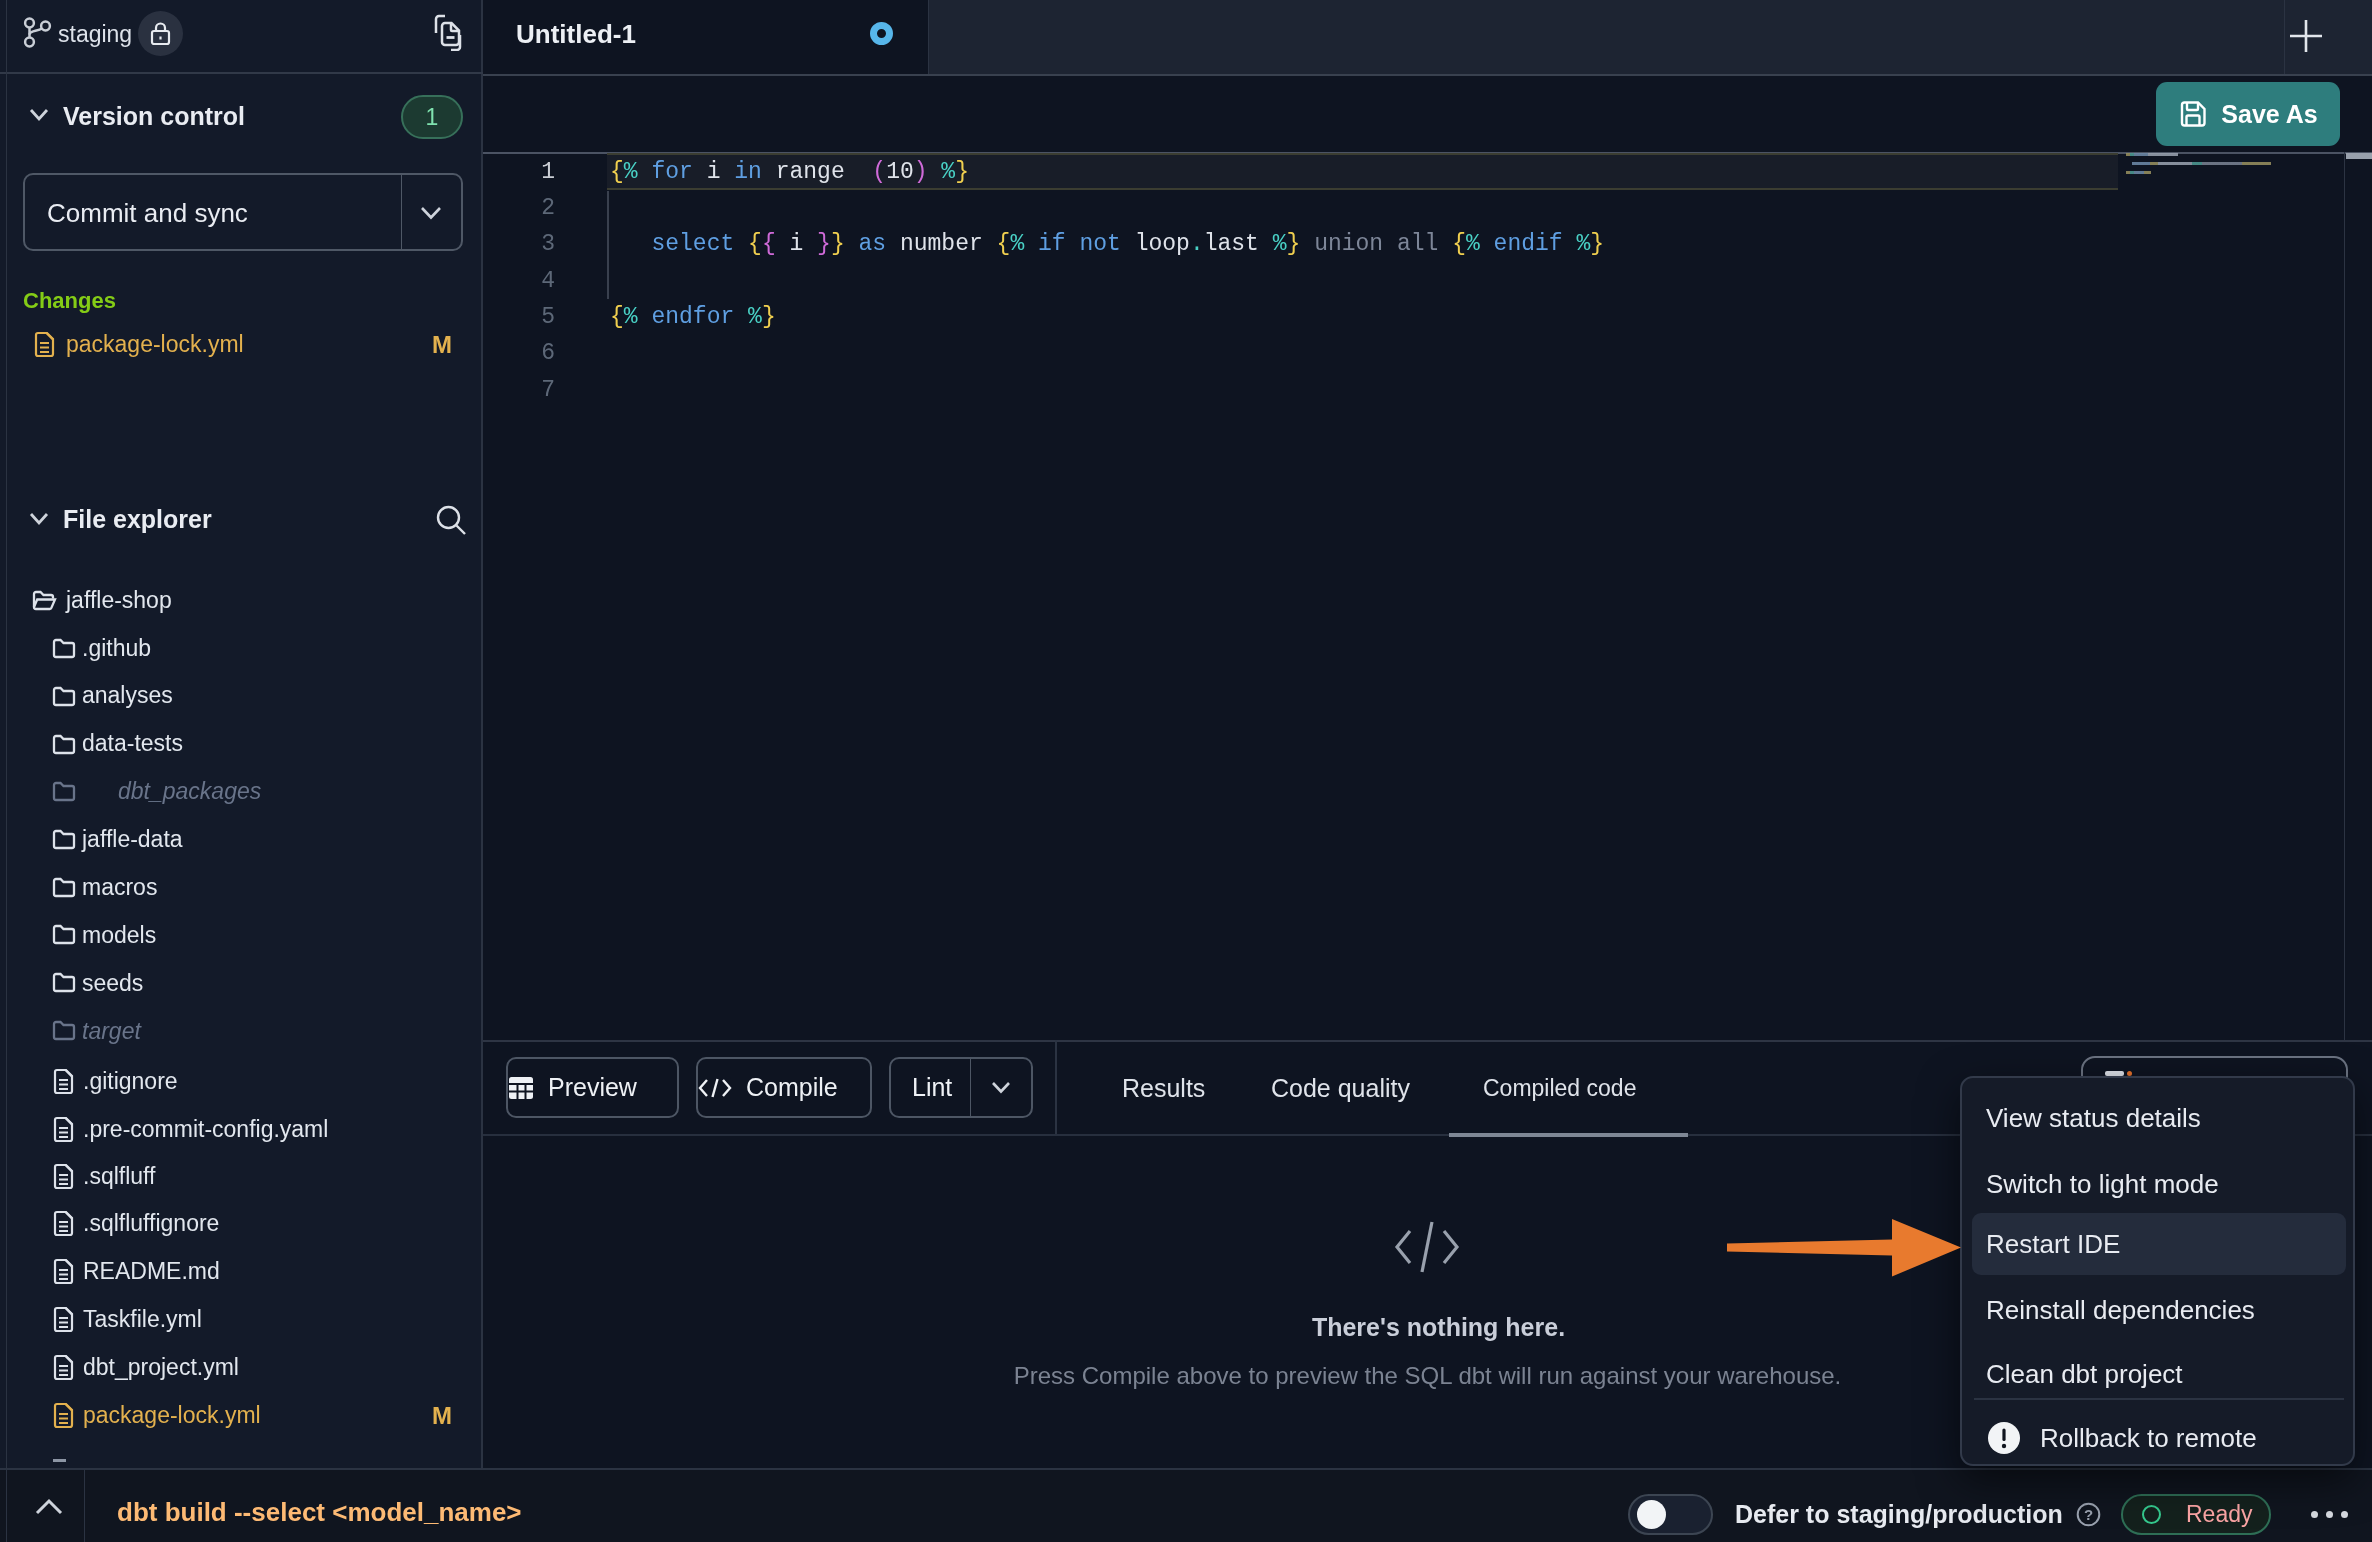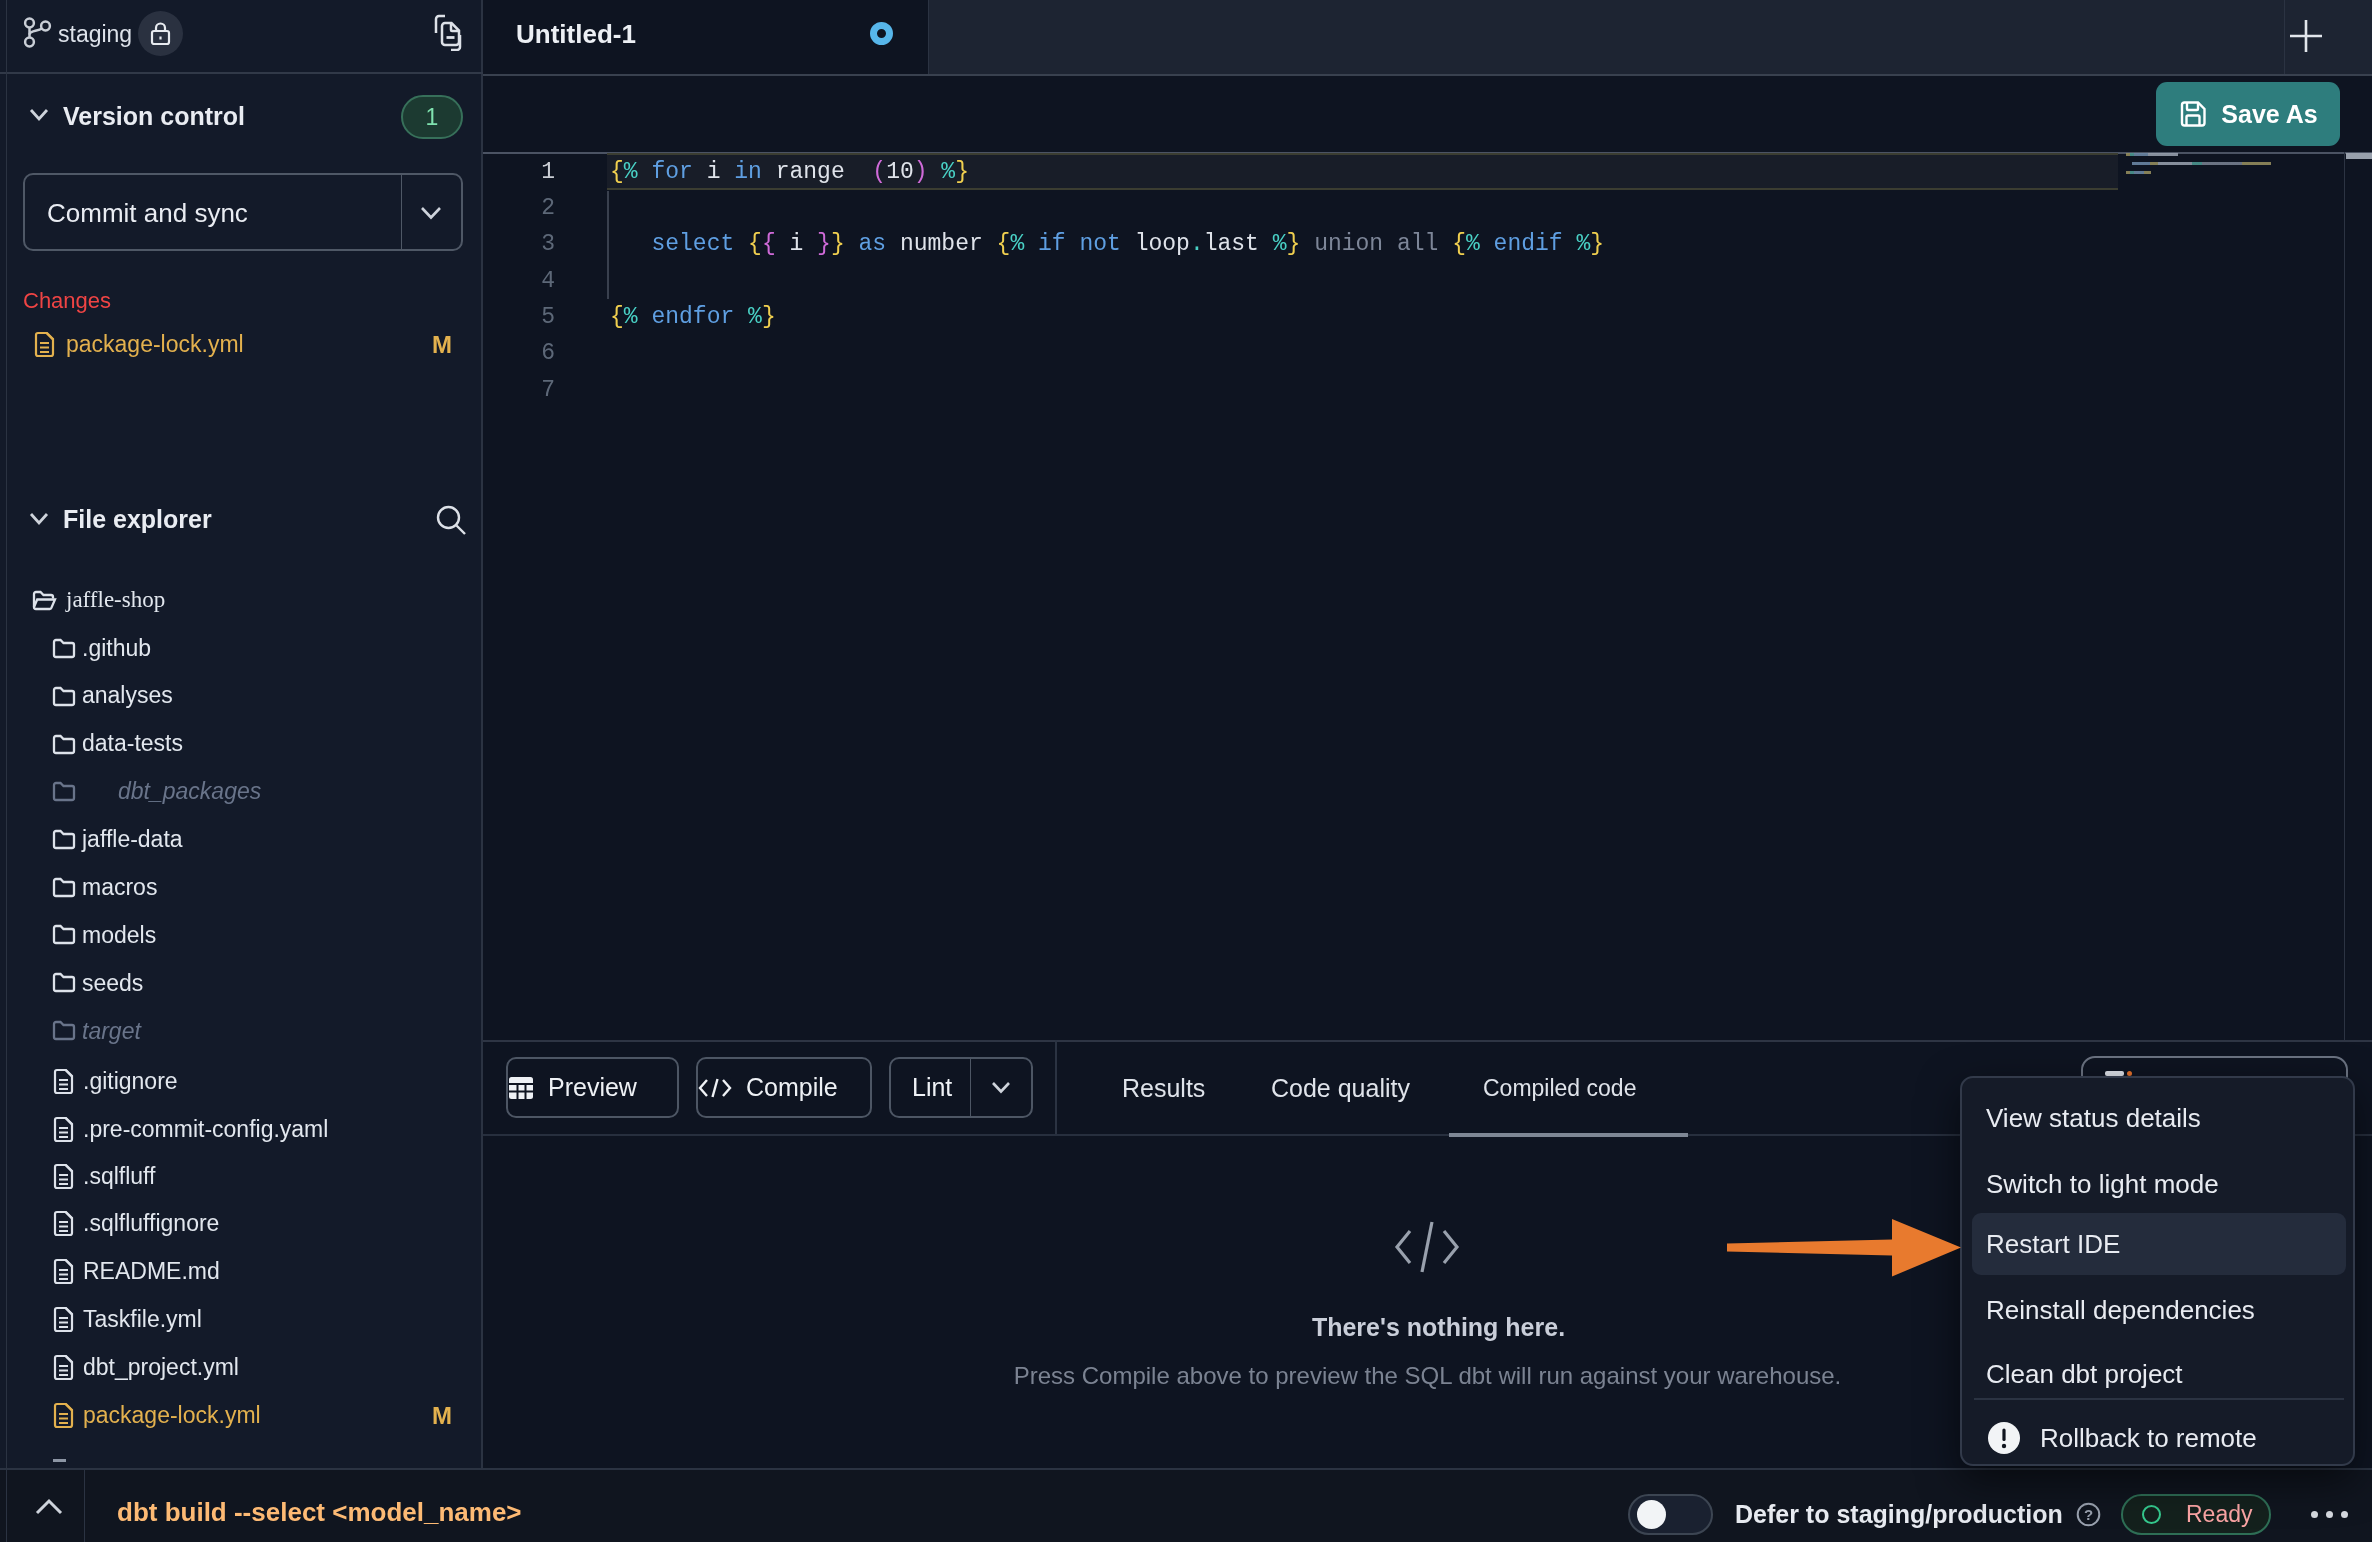--- a/index.html
+++ b/index.html
@@ -96,21 +96,21 @@
     <div class="abs sb-title" style="left:63px;top:102px;">Version control</div>
     <div class="abs" style="left:401px;top:95px;width:62px;height:44px;border-radius:22px;background:#1c3a31;border:2px solid #37705a;color:#7fe2af;font-size:23px;display:flex;align-items:center;justify-content:center;">1</div>
 
     <div class="abs" style="left:23px;top:173px;width:440px;height:78px;border:2px solid #4f5866;border-radius:10px;"></div>
     <div class="abs" style="left:47px;top:198px;font-size:26px;color:#e9ecf2;">Commit and sync</div>
     <div class="abs" style="left:401px;top:175px;width:1px;height:74px;background:#4f5866;"></div>
     <svg class="abs" style="left:420px;top:206px;" width="22" height="14" viewBox="0 0 22 14">
       <path d="M2 2 L11 11.5 L20 2" fill="none" stroke="#ced3db" stroke-width="2.6"></path>
     </svg>
 
-    <div class="abs" style="left:23px;top:288px;font-size:22px;font-weight:400;color:#ef4444;">Changes</div>
+    <div class="abs" style="left:23px;top:288px;font-size:22px;font-weight:700;color:#84cc16;">Changes</div>
     <svg class="abs" style="left:34px;top:331px;" width="21" height="27" viewBox="0 0 21 27">
       <g fill="none" stroke="#e3b14e" stroke-width="2.2">
         <path d="M13 2 H4 a2 2 0 0 0-2 2 V23 a2 2 0 0 0 2 2 H17 a2 2 0 0 0 2-2 V8 Z"></path>
         <path d="M12.5 2 L19 8.5"></path>
         <path d="M6 12 h9 M6 16.5 h9 M6 21 h9" stroke-width="1.8"></path>
       </g>
     </svg>
     <div class="abs tree-label amber" style="left:66px;top:331px;">package-lock.yml</div>
     <div class="abs" style="left:432px;top:331px;font-size:24px;font-weight:700;color:#e3b14e;">M</div>
 
@@ -121,21 +121,21 @@
     <svg class="abs" style="left:434px;top:503px;" width="34" height="34" viewBox="0 0 34 34">
       <circle cx="14.5" cy="14.5" r="10.5" fill="none" stroke="#dde1e8" stroke-width="2.4"></circle>
       <path d="M22.5 22.5 L31 31" stroke="#dde1e8" stroke-width="2.4"></path>
     </svg>
     <svg class="abs" style="left:32px;top:590px;" width="25" height="21" viewBox="0 0 25 21">
         <g fill="none" stroke="#dde2ea" stroke-width="2.3">
           <path d="M2 17 V4 a2 2 0 0 1 2-2 H8.5 L11.5 5 H19 a2 2 0 0 1 2 2 v1.5"></path>
           <path d="M2 17 L5.2 9.5 H23 L19.5 17.6 a2 2 0 0 1-1.8 1.4 H4 a2 2 0 0 1-2-2 Z"></path>
         </g>
       </svg>
-    <div class="abs tree-label" style="left:66px;top:587px;font-family:Liberation Serif, serif;">jaffle-shop</div>
+    <div class="abs tree-label" style="left:66px;top:587px;">jaffle-shop</div>
     <svg class="abs" style="left:52px;top:638px;" width="24" height="21" viewBox="0 0 24 21">
         <path d="M2 4 a2 2 0 0 1 2-2 H8.5 L11.5 5 H20 a2 2 0 0 1 2 2 V17 a2 2 0 0 1-2 2 H4 a2 2 0 0 1-2-2 Z" fill="none" stroke="#dde2ea" stroke-width="2.3"></path>
       </svg>
     <div class="abs tree-label" style="left:82px;top:635px;">.github</div>
     <svg class="abs" style="left:52px;top:686px;" width="24" height="21" viewBox="0 0 24 21">
         <path d="M2 4 a2 2 0 0 1 2-2 H8.5 L11.5 5 H20 a2 2 0 0 1 2 2 V17 a2 2 0 0 1-2 2 H4 a2 2 0 0 1-2-2 Z" fill="none" stroke="#dde2ea" stroke-width="2.3"></path>
       </svg>
     <div class="abs tree-label" style="left:82px;top:682px;">analyses</div>
     <svg class="abs" style="left:52px;top:734px;" width="24" height="21" viewBox="0 0 24 21">
         <path d="M2 4 a2 2 0 0 1 2-2 H8.5 L11.5 5 H20 a2 2 0 0 1 2 2 V17 a2 2 0 0 1-2 2 H4 a2 2 0 0 1-2-2 Z" fill="none" stroke="#dde2ea" stroke-width="2.3"></path>

